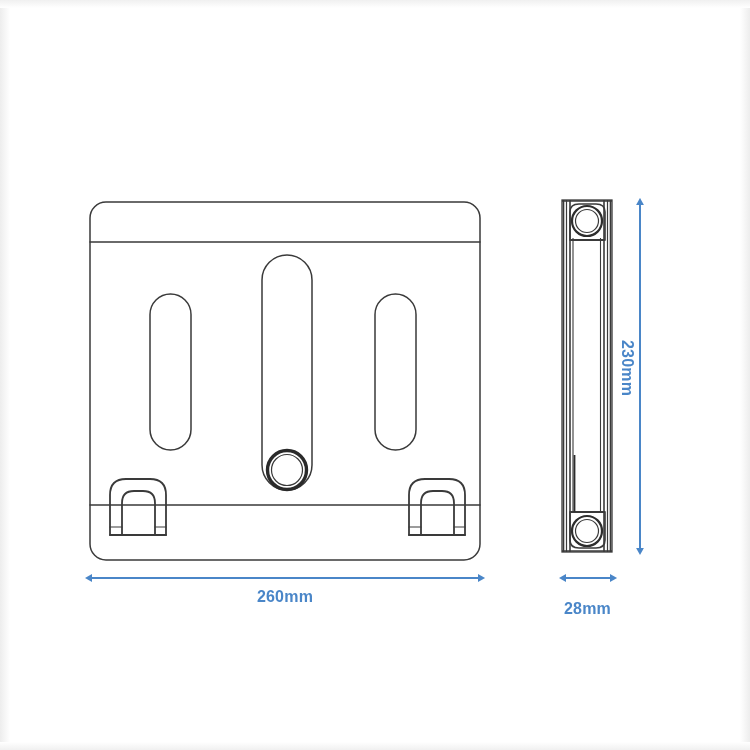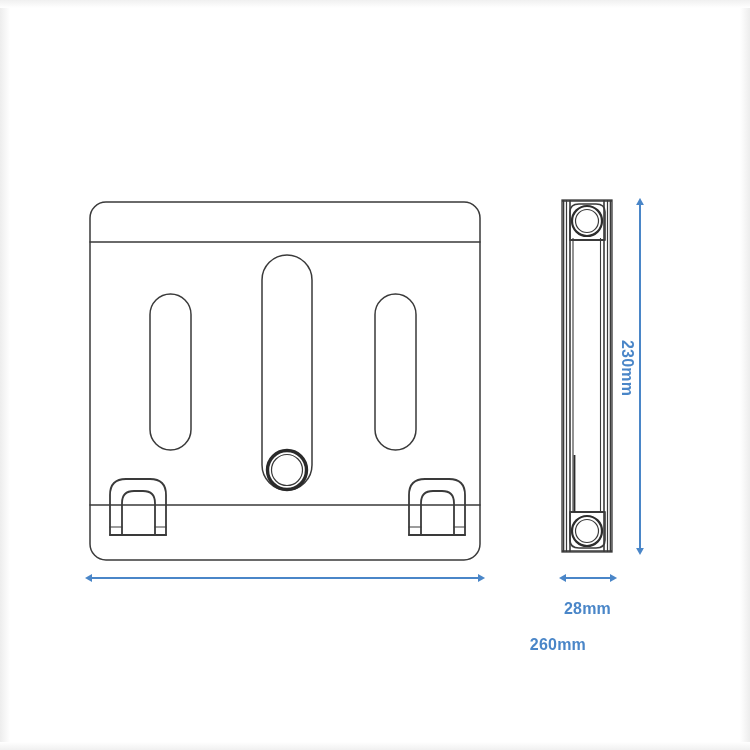--- a/index.html
+++ b/index.html
@@ -35,21 +35,21 @@
 
   .dim-label{
     position:absolute;
     color:#4a86c8;
     font-size:16px;
     font-weight:600;
     letter-spacing:0.2px;
     white-space:nowrap;
     font-family:"Liberation Sans", sans-serif;
   }
-  #label-width{ left:16px; top:588px; width:570px; text-align:right;margin-top:48px; }
+  #label-width{ left:0; top:588px; width:570px; text-align:center; }
   #label-depth{ left:540px; top:600px; width:95px; text-align:center; }
   #label-height{
     left:636px; top:340px;
     transform-origin:left top;
     transform:rotate(90deg);
   }
 </style>
 </head>
 <body>
 

